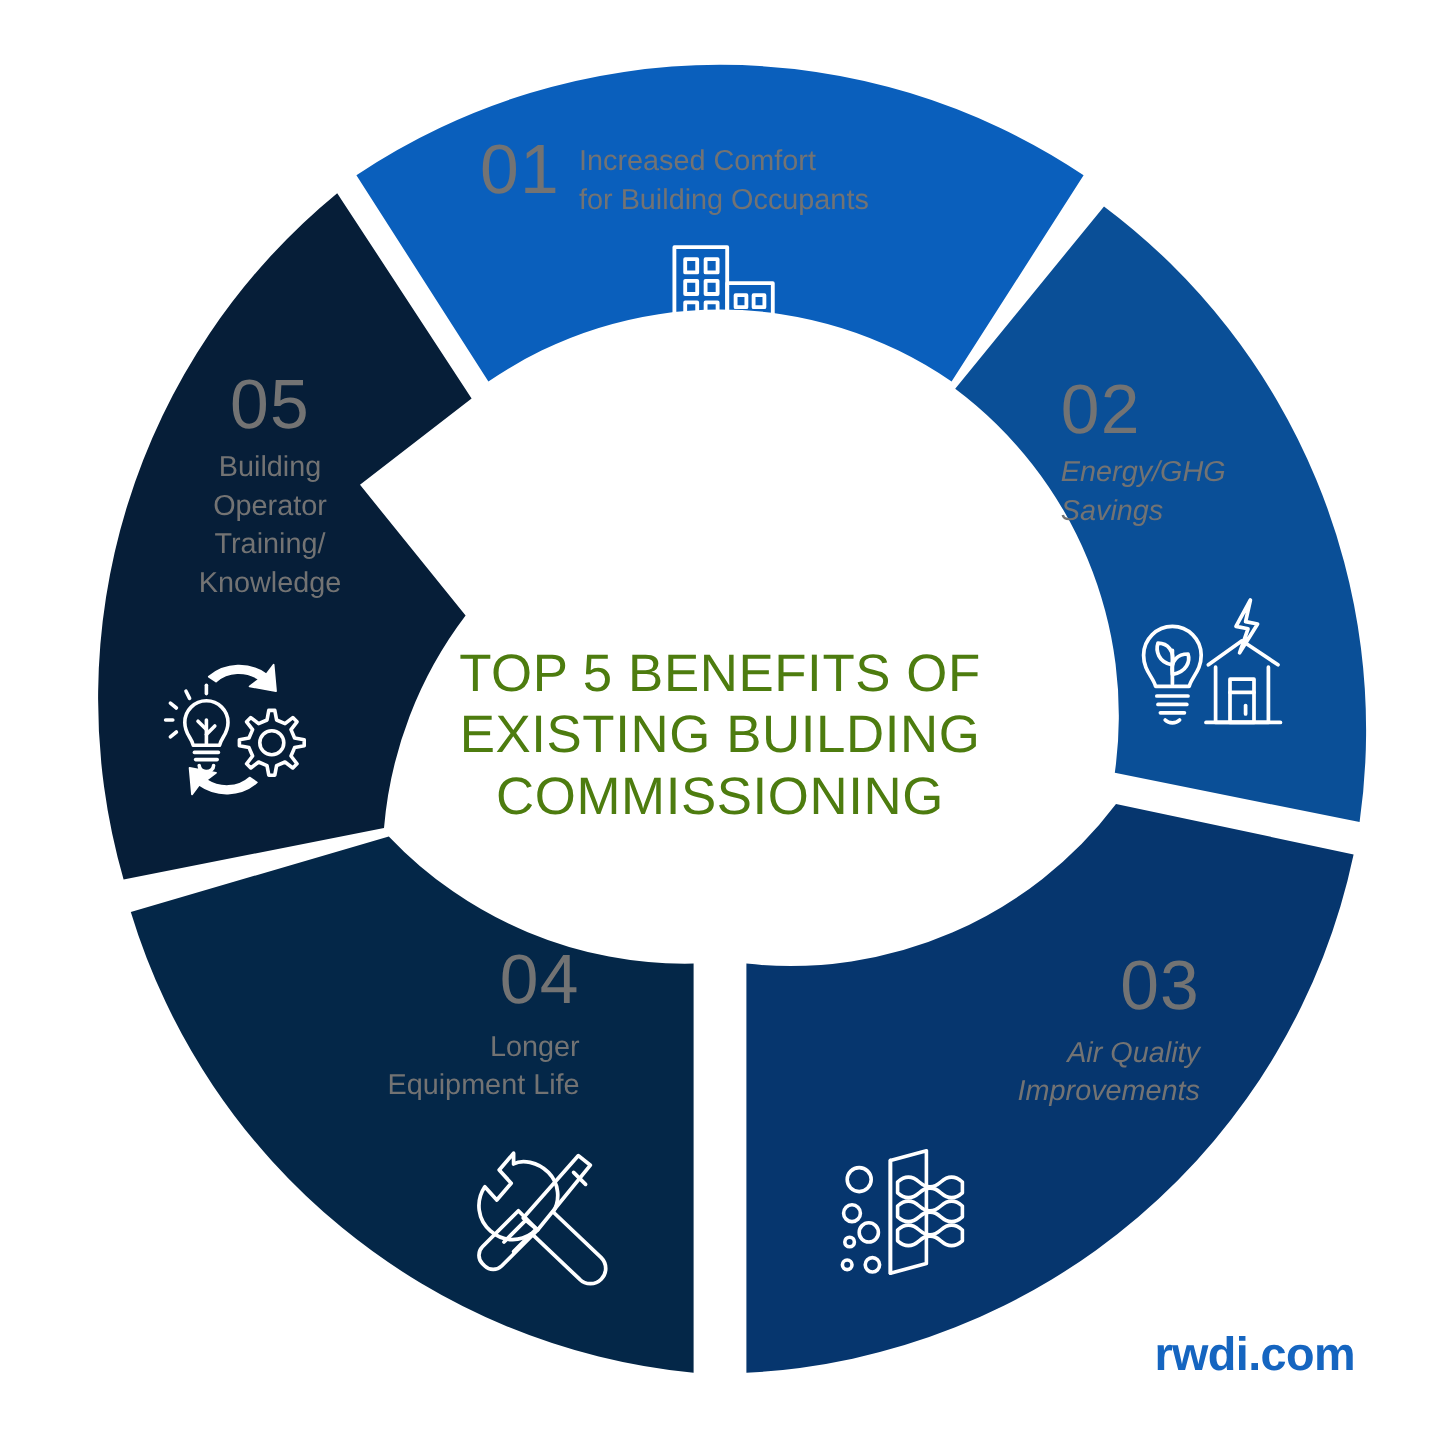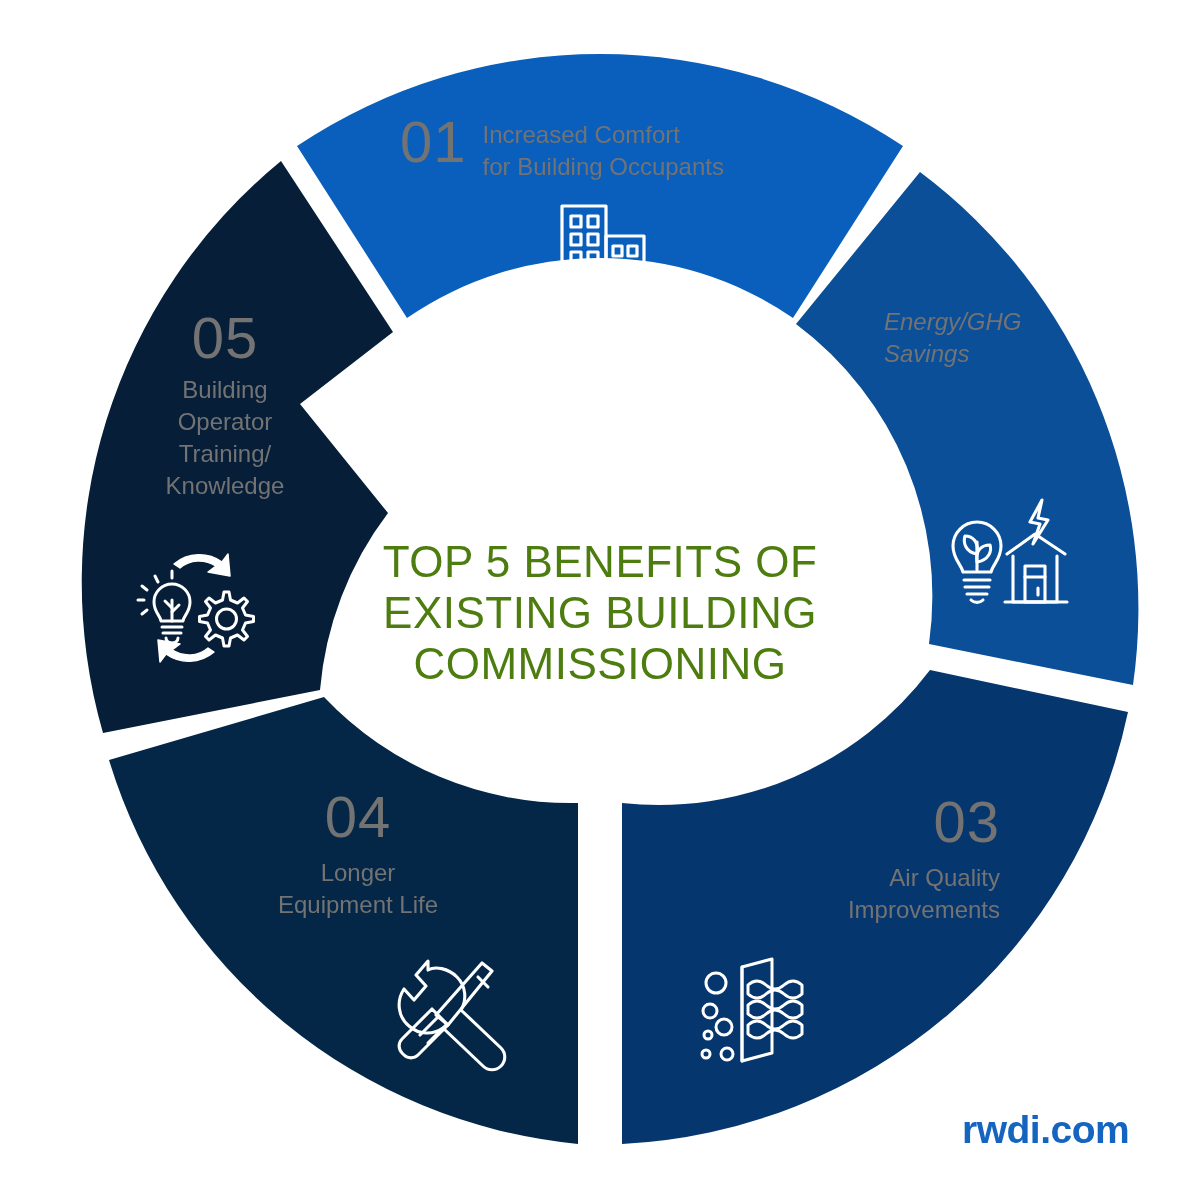--- a/index.html
+++ b/index.html
@@ -87,28 +87,28 @@
   }
   #seg-02-block .seg-label { margin-top: 6px; font-style: italic; }
 
   
   #seg-03-block {
     left: 760px;
     top: 780px;
     width: 240px;
     text-align: right;
   }
-  #seg-03-block .seg-label { margin-top: 10px; }
+  #seg-03-block .seg-label { margin-top: 10px; font-style: italic; }
 
   
   #seg-04-block {
     left: 233px;
     top: 775px;
     width: 250px;
-    text-align: center;
+    text-align: right;
   }
   #seg-04-block .seg-label { margin-top: 10px; }
 
   
   #seg-05-block {
     left: 125px;
     top: 296px;
     width: 200px;
     text-align: center;
   }
@@ -184,20 +184,21 @@
 EXISTING BUILDING
 COMMISSIONING</div>
 
   <div class="seg-block" id="seg-01-block">
     <div class="seg-num">01</div>
     <div class="seg-label">Increased Comfort
 for Building Occupants</div>
   </div>
 
   <div class="seg-block" id="seg-02-block">
+    <div class="seg-num">02</div>
     <div class="seg-label">Energy/GHG
 Savings</div>
   </div>
 
   <div class="seg-block" id="seg-03-block">
     <div class="seg-num">03</div>
     <div class="seg-label">Air Quality
 Improvements</div>
   </div>
 

